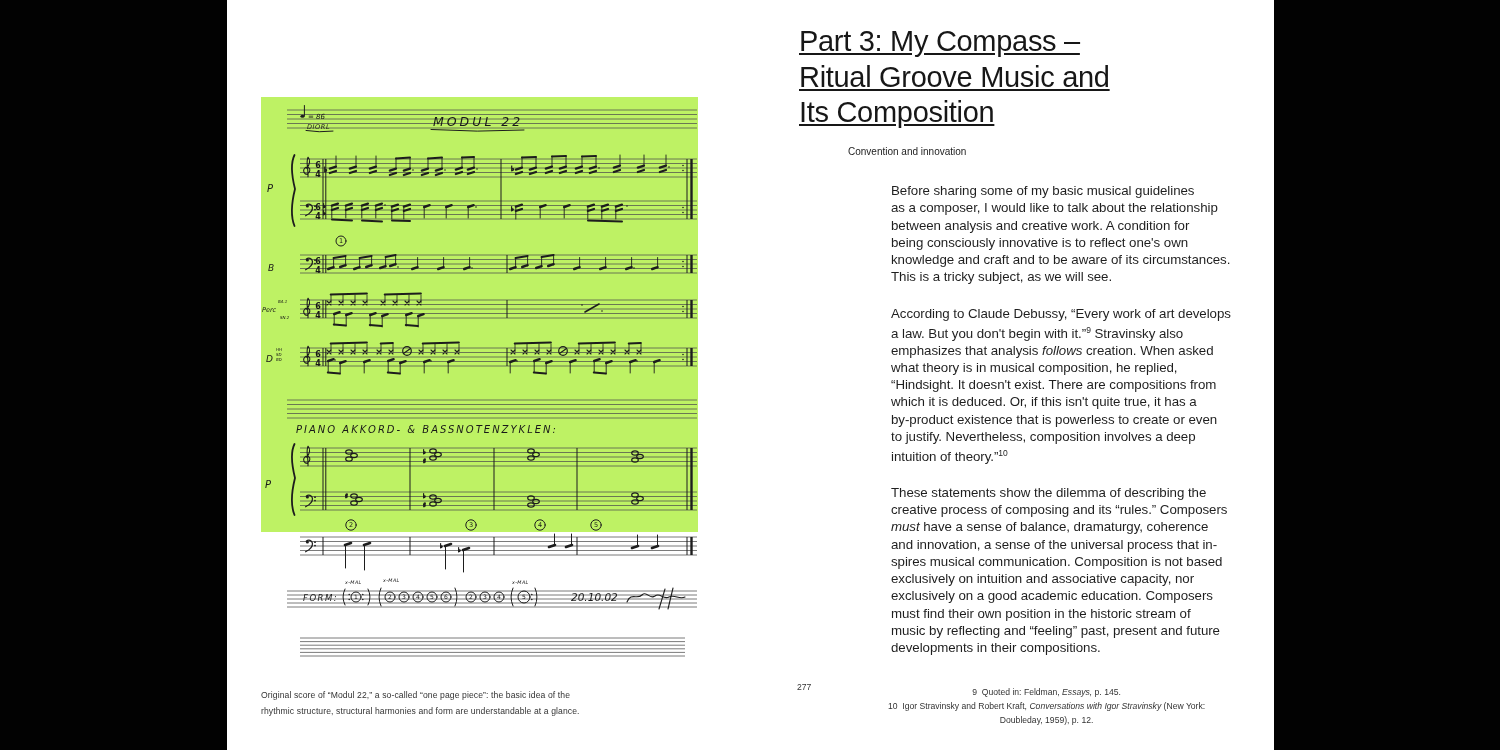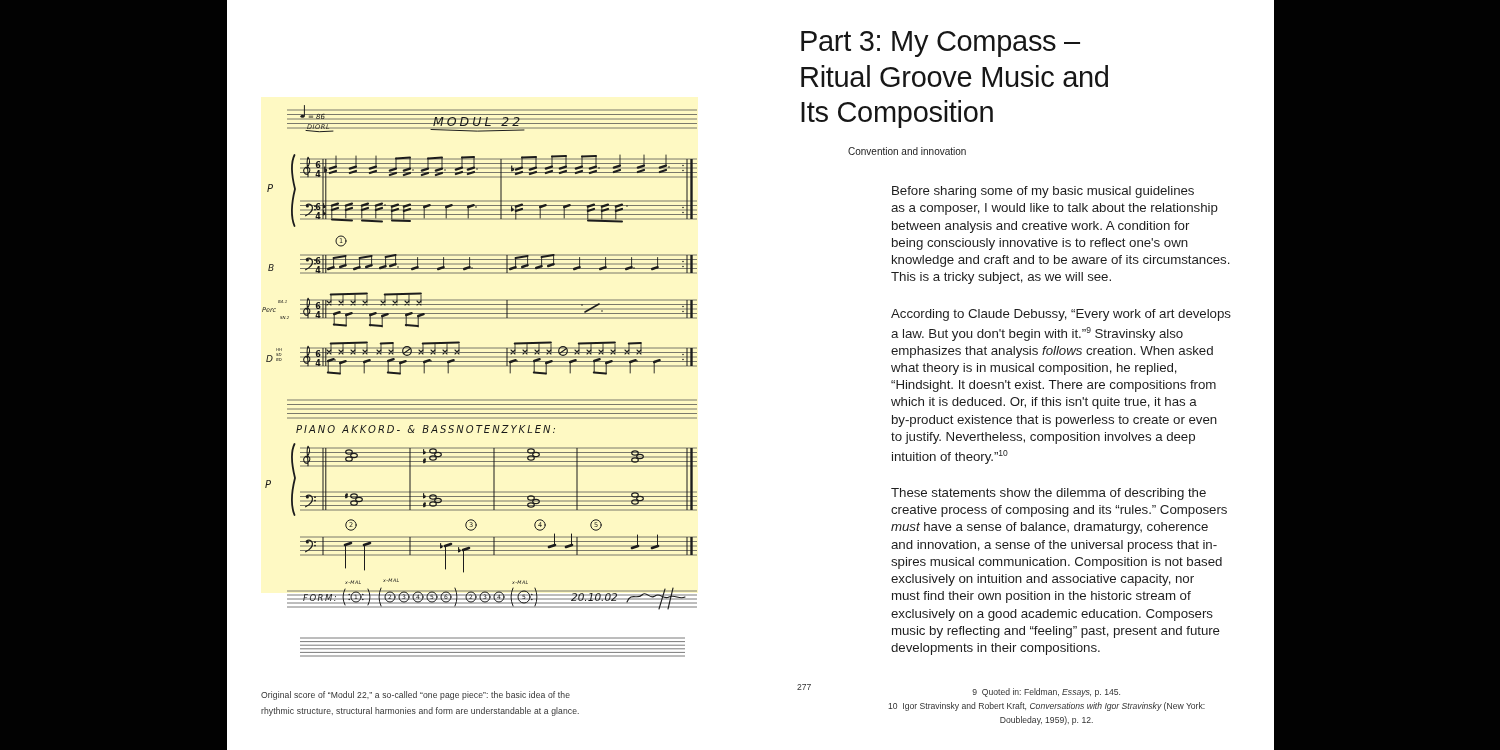--- a/index.html
+++ b/index.html
@@ -3,28 +3,28 @@
 <meta charset="utf-8">
 <style>
   html,body{margin:0;padding:0;background:#000;}
   .stage{position:relative;width:1500px;height:750px;background:#ffffff;overflow:hidden;
          font-family:"Liberation Sans",sans-serif;color:#1c1c1c;}
   .bar{position:absolute;top:0;bottom:0;background:#020202;}
   .bar-left{left:0;width:227px;}
   .bar-right{left:1274px;right:0;}
 
   
-  .score-box{position:absolute;left:261px;top:97px;width:437px;height:496px;background:#fef9c3;}
+  .score-box{position:absolute;left:261px;top:97px;width:437px;height:435px;background:#bef264;}
   .caption{position:absolute;left:261px;top:688px;font-size:8.6px;line-height:15.5px;
            color:#333;letter-spacing:.1px;}
   .caption > div{white-space:pre;}
 
   
   .title{position:absolute;left:799px;top:24px;font-size:29px;line-height:35.5px;
-         letter-spacing:-.3px;color:#171717;}
+         letter-spacing:-.3px;color:#171717;text-decoration:underline;}
   .subheading{position:absolute;left:848px;top:146px;font-size:10px;color:#1c1c1c;}
   .bodycol{position:absolute;left:891px;top:182px;font-size:13.3px;line-height:17.25px;
            color:#1f1f1f;letter-spacing:-.05px;}
   .bodycol .para{margin:0 0 19px 0;}
   .bodycol .para > div{white-space:pre;}
   .i{font-style:italic;}
   .sup{font-size:8.5px;vertical-align:4.5px;}
   .footnotes{position:absolute;left:888px;top:686px;font-size:8.6px;line-height:13.8px;color:#333;text-align:center;}
   .footnotes > div{white-space:pre;}
   .folio{position:absolute;left:797px;top:682px;font-size:8.6px;color:#333;}
@@ -435,22 +435,22 @@
         <div><span>to justify. Nevertheless, composition involves a deep</span></div>
         <div><span>intuition of theory.”</span><span class="sup">10</span></div>
       </div>
     <div class="para">
         <div><span>These statements show the dilemma of describing the</span></div>
         <div><span>creative process of composing and its “rules.” Composers</span></div>
         <div><span class="i">must</span><span> have a sense of balance, dramaturgy, coherence</span></div>
         <div><span>and innovation, a sense of the universal process that in-</span></div>
         <div><span>spires musical communication. Composition is not based</span></div>
         <div><span>exclusively on intuition and associative capacity, nor</span></div>
+        <div><span>exclusively on a good academic education. Composers</span></div>
         <div><span>must find their own position in the historic stream of</span></div>
-        <div><span>exclusively on a good academic education. Composers</span></div>
         <div><span>music by reflecting and “feeling” past, present and future</span></div>
         <div><span>developments in their compositions.</span></div>
       </div>
   </div>
 
   <div class="folio">277</div>
   <div class="footnotes">
       <div><span>9  Quoted in: Feldman, </span><span class="i">Essays,</span><span> p. 145.</span></div>
       <div><span>10  Igor Stravinsky and Robert Kraft, </span><span class="i">Conversations with Igor Stravinsky</span><span> (New York:</span></div>
       <div><span>Doubleday, 1959), p. 12.</span></div>

